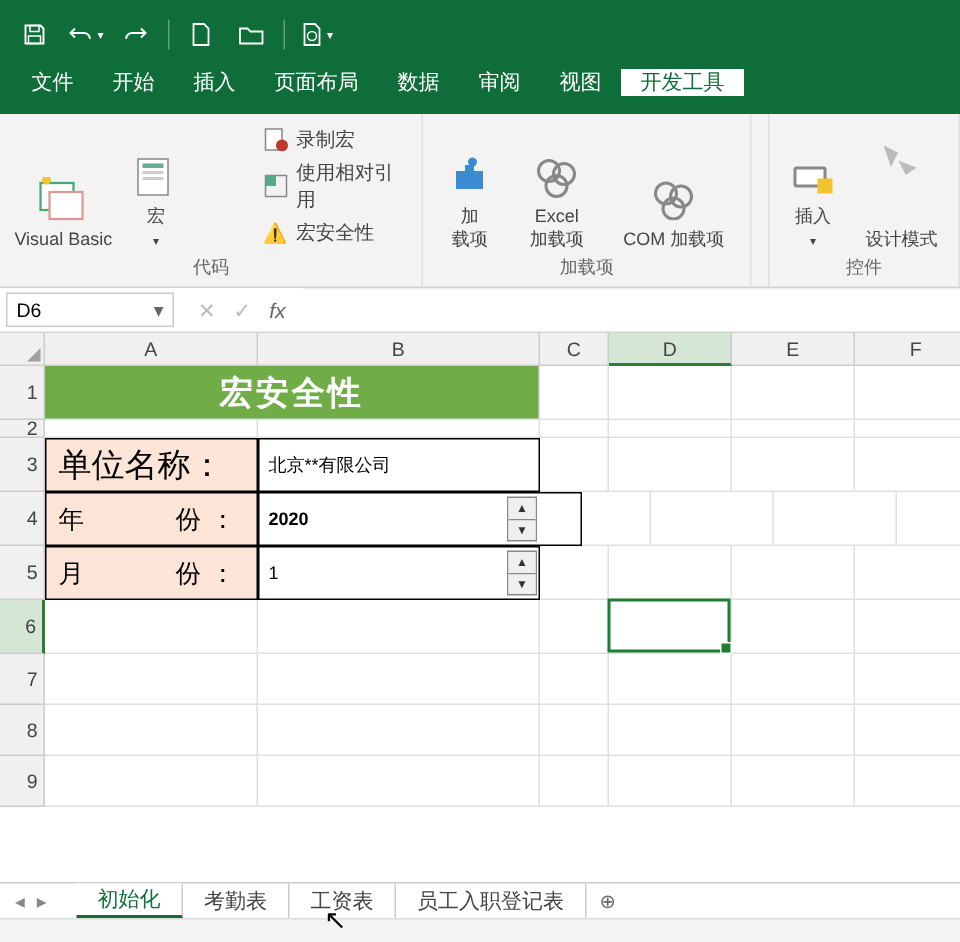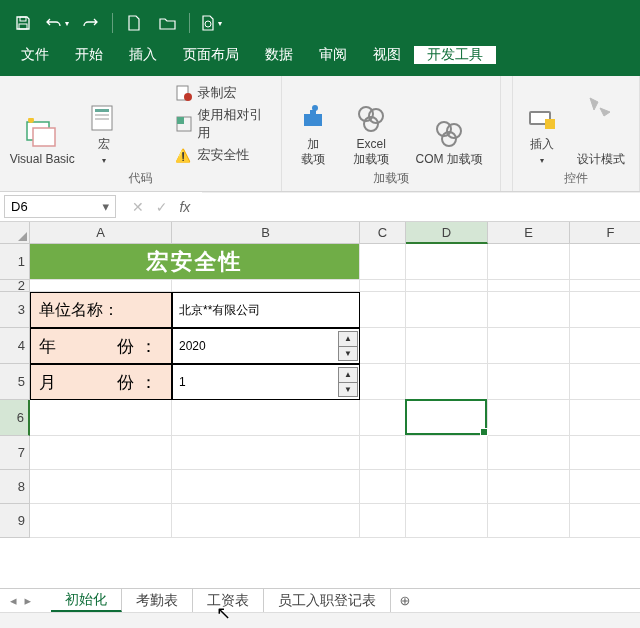--- a/index.html
+++ b/index.html
@@ -290,35 +290,35 @@
       </div>
       <div class="cellrow">
         <div class="cell " style="width: 142px; height: 12px;"></div>
         <div class="cell " style="width: 188px; height: 12px;"></div>
         <div class="cell " style="width: 46px; height: 12px;"></div>
         <div class="cell " style="width: 82px; height: 12px;"></div>
         <div class="cell " style="width: 82px; height: 12px;"></div>
         <div class="cell " style="width: 82px; height: 12px;"></div>
       </div>
       <div class="cellrow">
-        <div class="cell label-cell" style="width: 142px; height: 36px; letter-spacing: 0px; font-size: 16px;">
+        <div class="cell label-cell" style="width: 142px; height: 36px; letter-spacing: 0px; font-size: 22px;">
           <span>单位名称：</span>
         </div>
         <div class="cell value-cell" style="width: 188px; height: 36px;">北京**有限公司</div>
         <div class="cell " style="width: 46px; height: 36px;"></div>
         <div class="cell " style="width: 82px; height: 36px;"></div>
         <div class="cell " style="width: 82px; height: 36px;"></div>
         <div class="cell " style="width: 82px; height: 36px;"></div>
       </div>
       <div class="cellrow">
         <div class="cell label-cell" style="width: 142px; height: 36px;">
           <span>年</span>
           <span>份：</span>
         </div>
-        <div class="cell value-cell" style="width: 188px; height: 36px;">2020</div>
+        <div class="cell value-cell" style="width: 216px; height: 36px; font-weight: bold;">2020</div>
         <div class="cell " style="width: 46px; height: 36px;"></div>
         <div class="cell " style="width: 82px; height: 36px;"></div>
         <div class="cell " style="width: 82px; height: 36px;"></div>
         <div class="cell " style="width: 82px; height: 36px;"></div>
       </div>
       <div class="cellrow">
         <div class="cell label-cell" style="width: 142px; height: 36px;">
           <span>月</span>
           <span>份：</span>
         </div>

